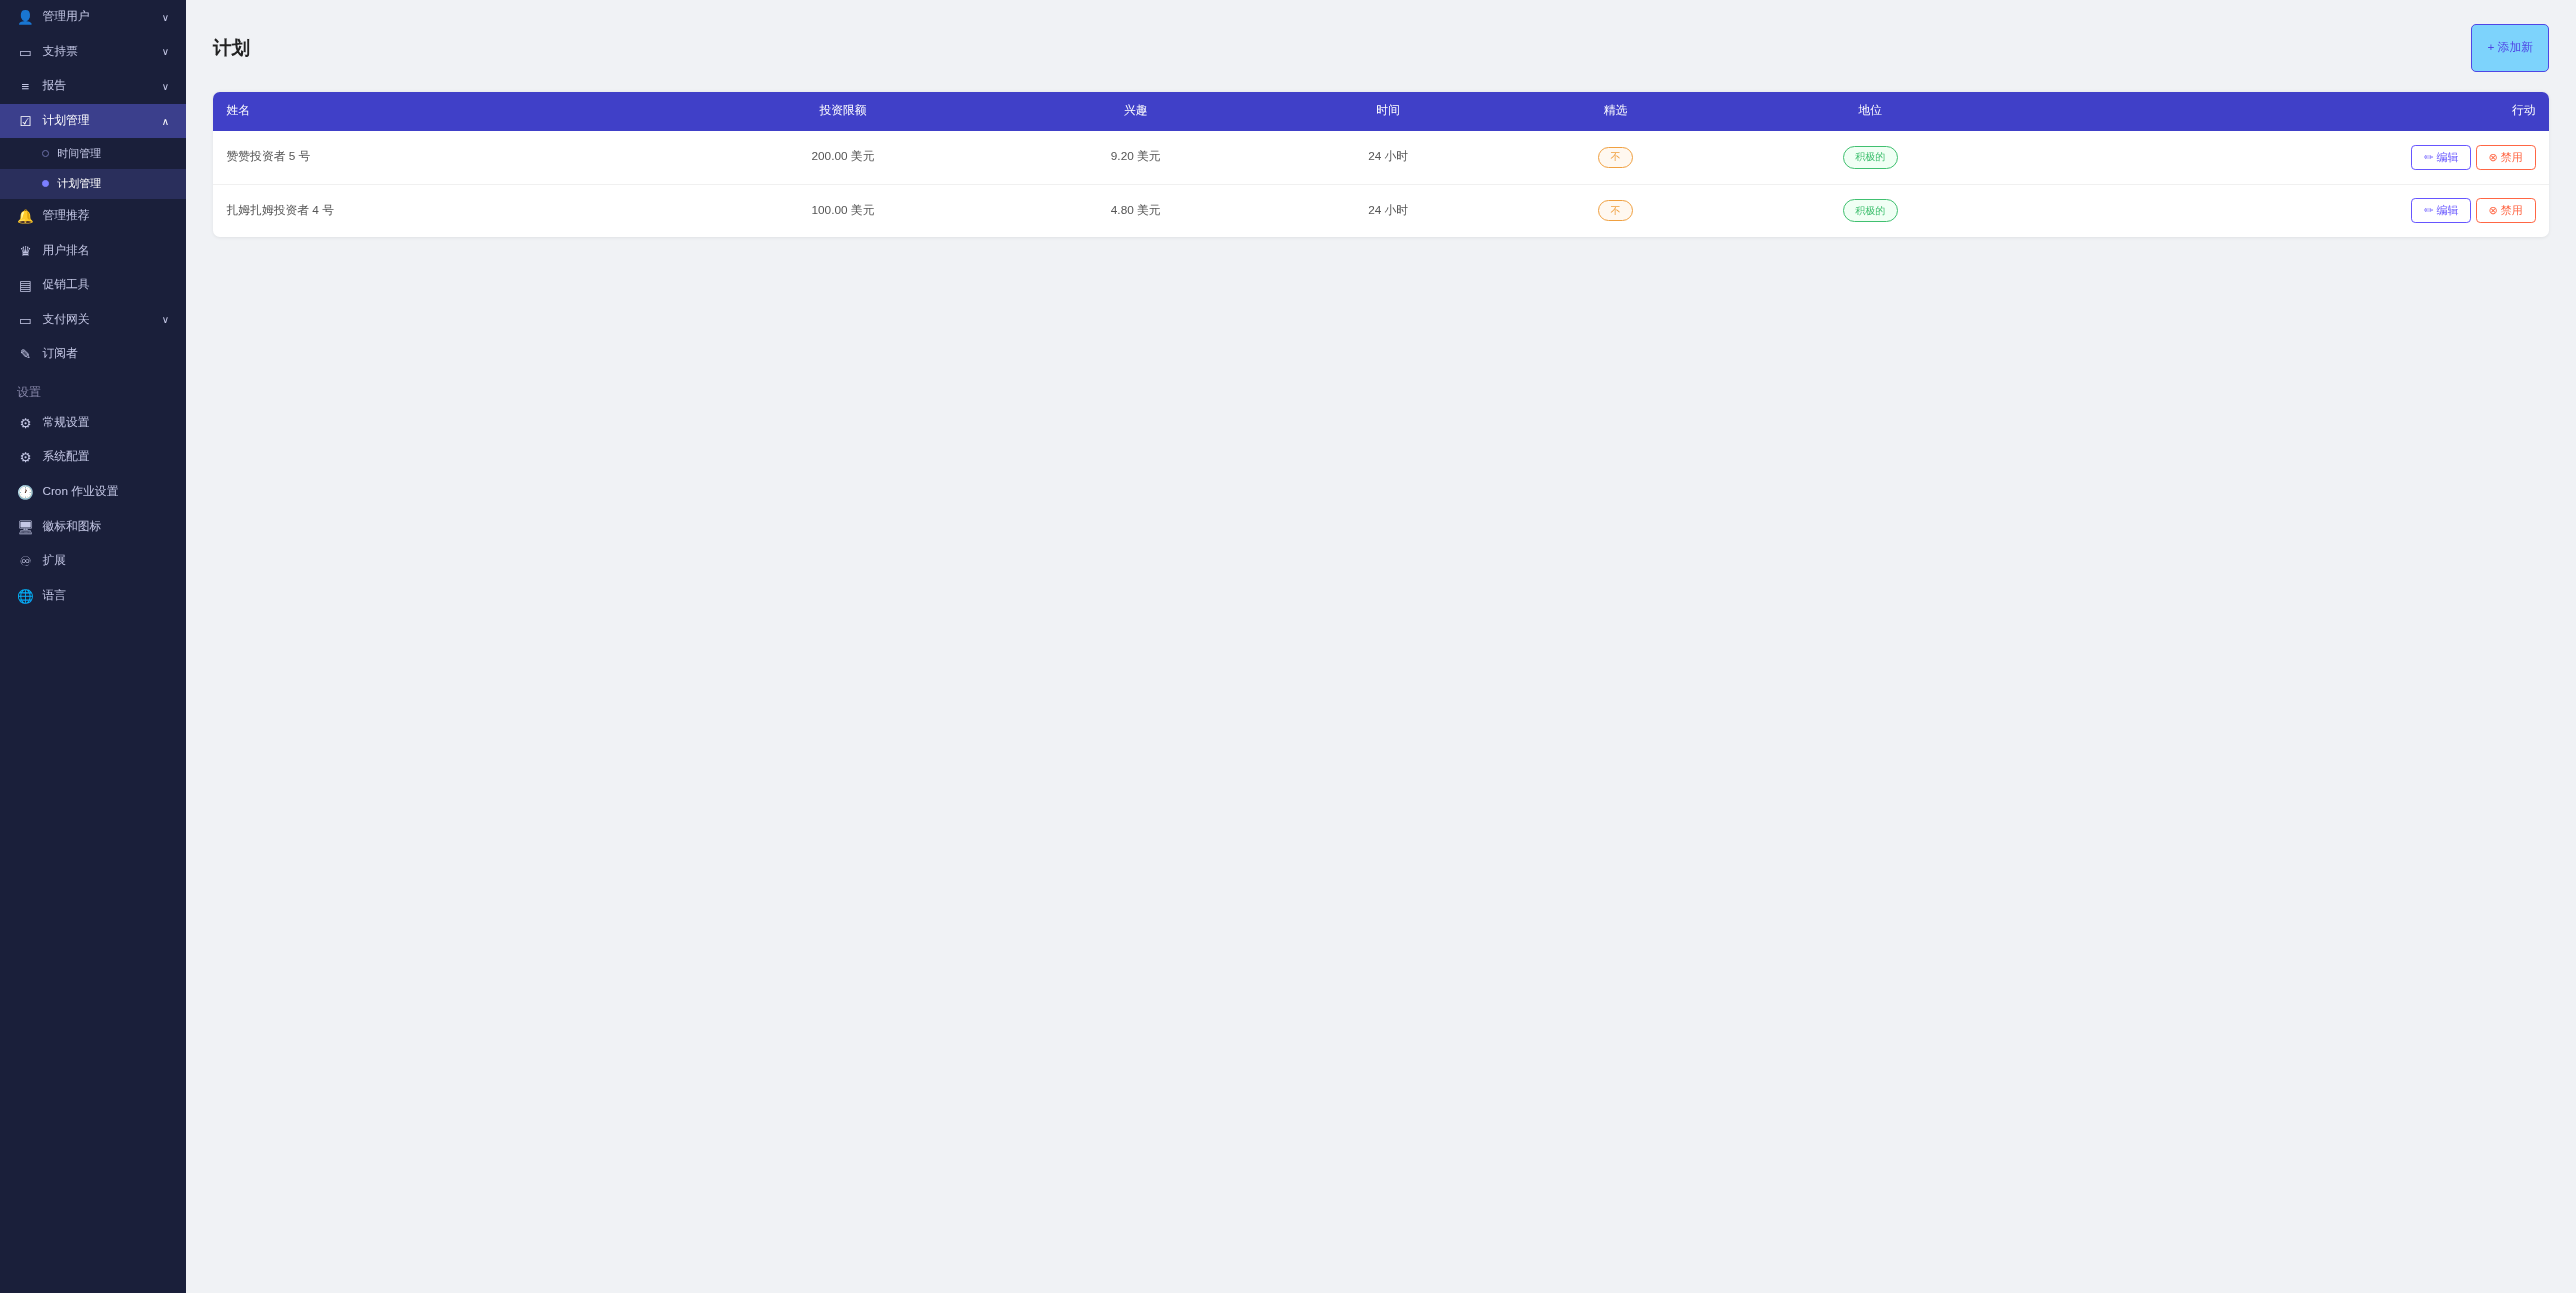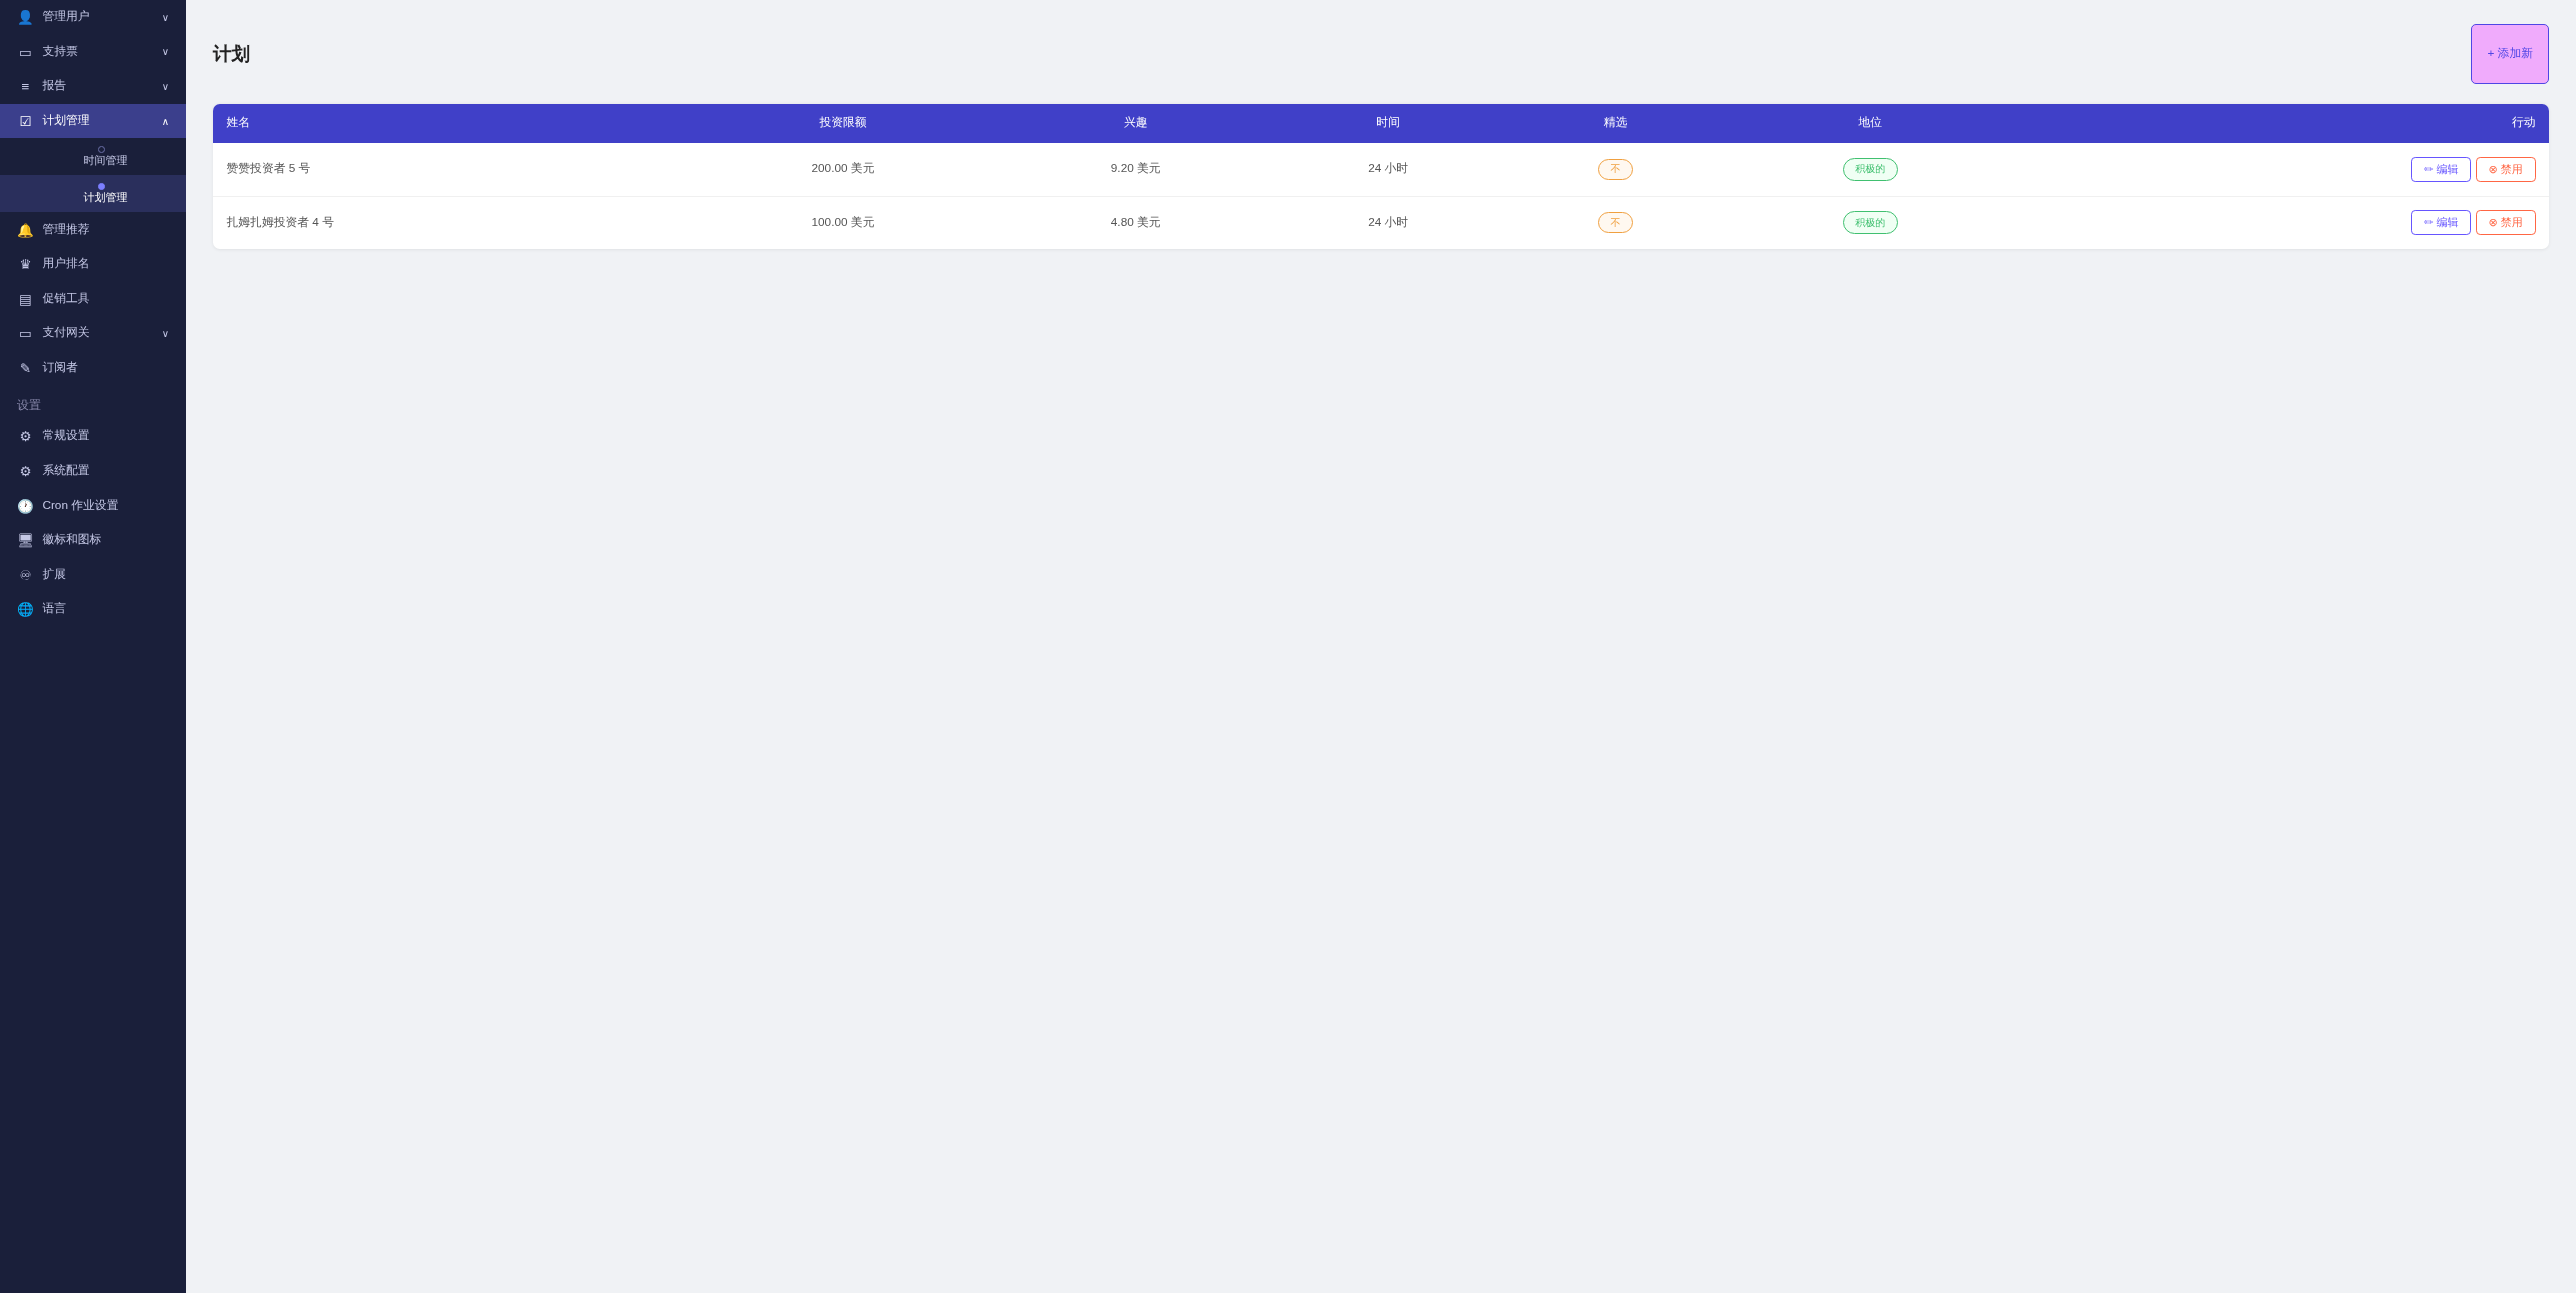--- a/index.html
+++ b/index.html
@@ -54,21 +54,20 @@
     }
 
     .sub-item {
       display: flex;
       align-items: center;
       padding: 7.6px 17px 7.6px 42px;
       cursor: pointer;
       color: #c5c8e6;
       font-size: 11px;
       transition: background 0.2s;
-      flex-direction: column;
     }
     .sub-item.active {
       background: #2a2f5c;
       color: #fff;
     }
     .sub-item .dot {
       width: 6.8px;
       height: 6.8px;
       border-radius: 50%;
       border: 1.7px solid #6b6fa8;
@@ -101,24 +100,24 @@
       margin-bottom: 20px;
     }
 
     .page-title {
       font-size: 18.6px;
       font-weight: 600;
       color: #222;
     }
 
     .add-btn {
-      background: #f0abfc;
+      background: #7dd3fc;
       border: 1.3px solid #4f46e5;
       color: #4f46e5;
-      padding: 21px 15px;
+      padding: 15px 15px;
       border-radius: 5px;
       font-size: 11.8px;
       cursor: pointer;
       display: flex;
       align-items: center;
       gap: 3.4px;
       transition: background 0.2s;
     }
 
     

